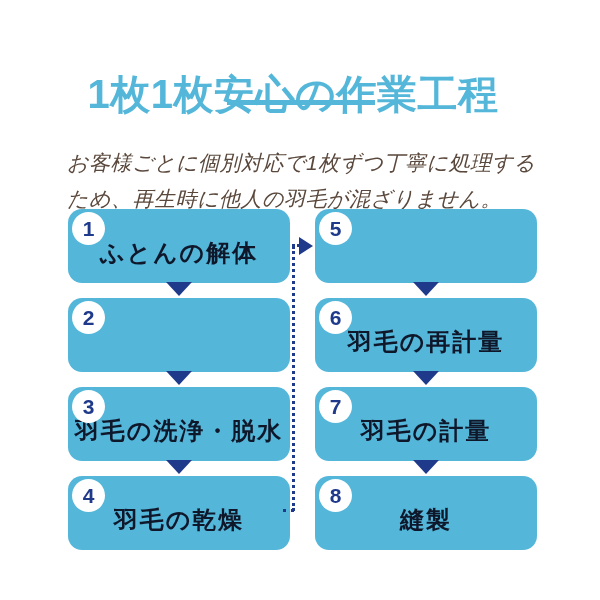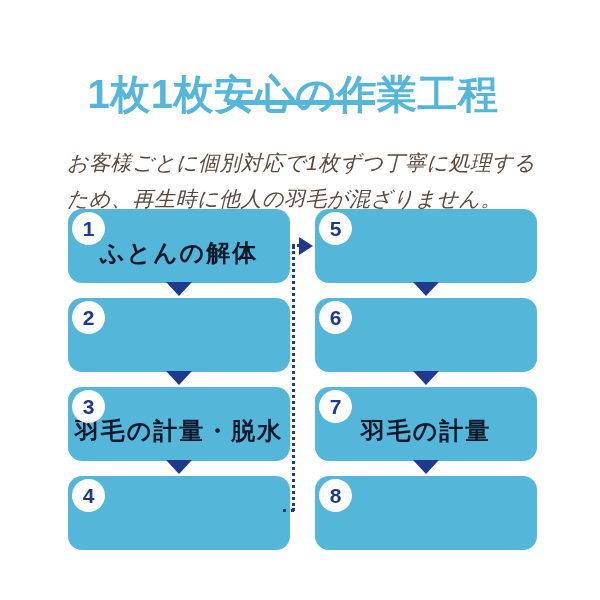--- a/index.html
+++ b/index.html
@@ -153,48 +153,51 @@
 </div>
 <div class="step-box col-l row-2">
   <span class="step-badge">
       <span class="step-number">2</span>
     </span>
 </div>
 <div class="step-box col-l row-3">
   <span class="step-badge">
       <span class="step-number">3</span>
     </span>
-  <span class="step-label">羽毛の計量・脱水</span>
+  <span class="step-label">羽毛の洗浄・脱水</span>
 </div>
 <div class="step-box col-l row-4">
   <span class="step-badge">
       <span class="step-number">4</span>
     </span>
+  <span class="step-label">羽毛の乾燥</span>
 </div>
 
 <div class="step-box col-r row-1">
   <span class="step-badge">
       <span class="step-number">5</span>
     </span>
 </div>
 <div class="step-box col-r row-2">
   <span class="step-badge">
       <span class="step-number">6</span>
     </span>
+  <span class="step-label">羽毛の再計量</span>
 </div>
 <div class="step-box col-r row-3">
   <span class="step-badge">
       <span class="step-number">7</span>
     </span>
   <span class="step-label">羽毛の計量</span>
 </div>
 <div class="step-box col-r row-4">
   <span class="step-badge">
       <span class="step-number">8</span>
     </span>
+  <span class="step-label">縫製</span>
 </div>
 
 <div class="tri-down tri-col-l tri-row-1"></div>
 <div class="tri-down tri-col-l tri-row-2"></div>
 <div class="tri-down tri-col-l tri-row-3"></div>
 <div class="tri-down tri-col-r tri-row-1"></div>
 <div class="tri-down tri-col-r tri-row-2"></div>
 <div class="tri-down tri-col-r tri-row-3"></div>
 
 <div class="conn-h-bottom"></div>

